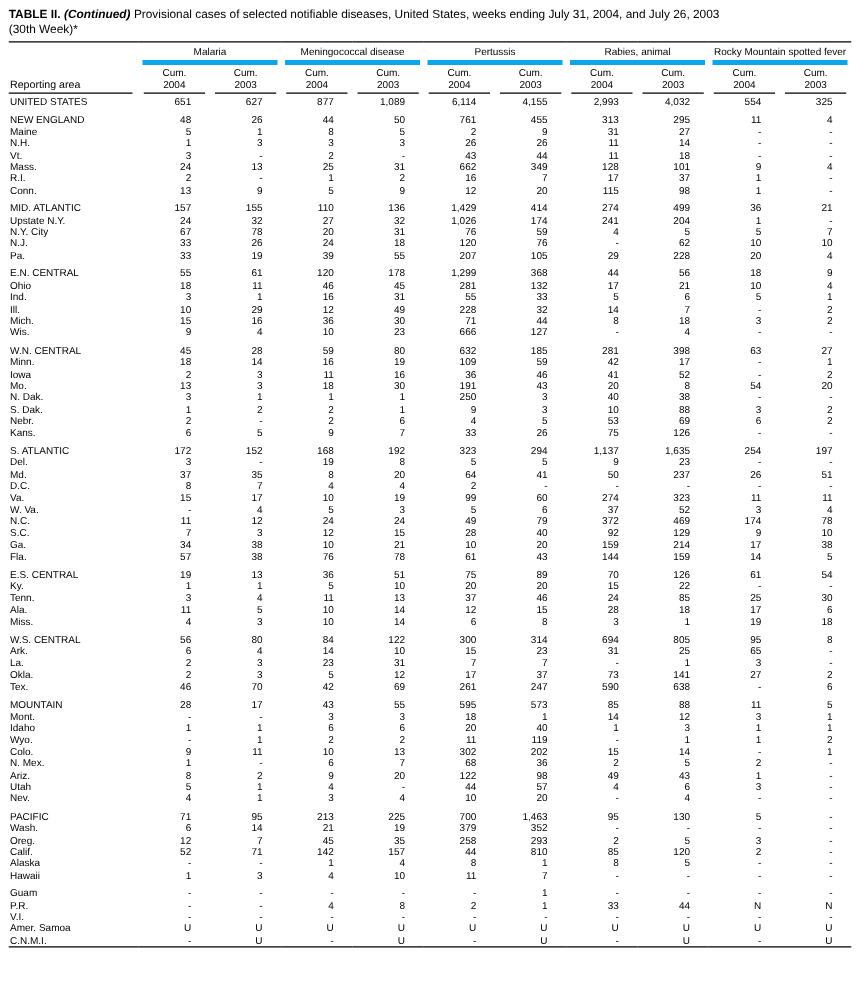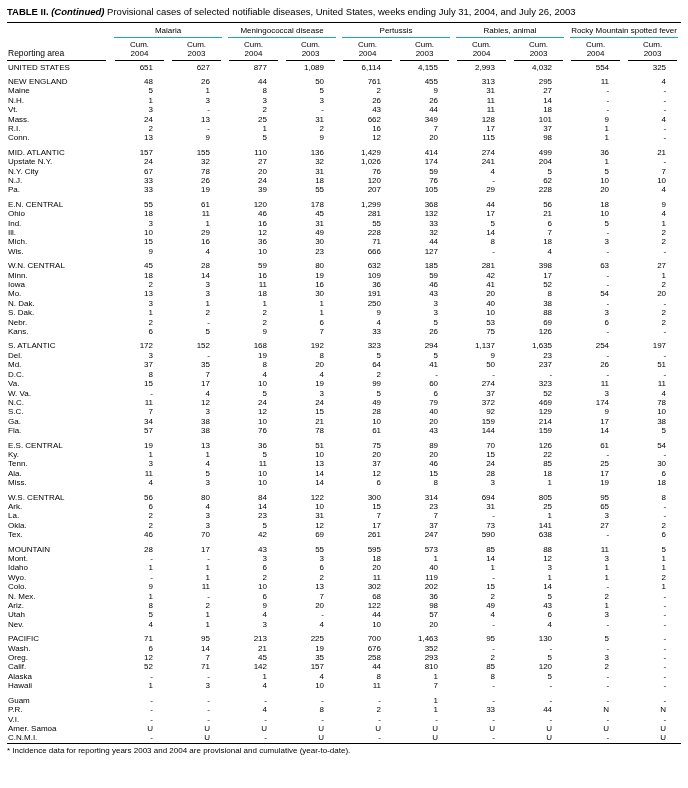--- a/index.html
+++ b/index.html
@@ -19,21 +19,21 @@
     border-collapse: collapse; table-layout: fixed; width: 674px;
     border-top: 1px solid #000; border-bottom: 1px solid #000;
   }
   col.c-area { width: 104px; }
   col.c-num  { width: 57px; }
 
   .tbl th { padding: 0; font-weight: normal; }
   th.area-head { vertical-align: bottom; text-align: left; font-size: 8.5px; }
   .area-inner { border-bottom: 1px solid #000; padding: 1px 0 2px 1px; margin-right: 5px; }
   th.group { vertical-align: bottom; font-size: 8px; line-height: 9px; padding-top: 3px; }
-  .group-inner { margin: 0 3px; padding: 0 0 2px 0; border-bottom: 1px solid #0ea5e9; }
+  .group-inner { margin: 0 3px; padding: 0 0 2px 0; border-bottom: 4px solid #0ea5e9; }
   th.sub { vertical-align: bottom; font-size: 8px; line-height: 9px; margin-top: 48px; }
   .sub-inner { margin: 0 4px; padding: 2px 0 2px 0; border-bottom: 1px solid #000; text-align: center; }
 
   tbody td { padding: 0; font-size: 8px; line-height: 9.4px; white-space: nowrap; overflow: hidden; }
   td.area { text-align: left; padding-left: 1px; }
   td.num  { text-align: right; padding-right: 15px; }
   tr.spacer td { height: 5px; line-height: 5px; font-size: 2px; }
   tbody tr:first-child td { padding-top: 2px; }
 
   .footnotes { margin-top: 2px; font-size: 8px; line-height: 10px; }
@@ -41,20 +41,21 @@
   .legend span:nth-child(1) { width: 108px; }
   .legend span:nth-child(2) { width: 112px; }
 </style>
 </head>
 <body>
 
 <div class="title">
   <span class="b">TABLE II.</span>
   <span class="bi">(Continued)</span>
   <span>Provisional cases of selected notifiable diseases, United States, weeks ending July 31, 2004, and July 26, 2003</span>
+  <span class="line2">(30th Week)*</span>
 </div>
 
 <table class="tbl">
   <colgroup>
     <col class="c-area">
     <col span="10" class="c-num">
   </colgroup>
   <thead>
     <tr>
       <th class="area-head" rowspan="2">
@@ -907,21 +908,21 @@
         <td class="num">130</td>
         <td class="num">5</td>
         <td class="num">-</td>
       </tr>
       <tr>
         <td class="area">Wash.</td>
         <td class="num">6</td>
         <td class="num">14</td>
         <td class="num">21</td>
         <td class="num">19</td>
-        <td class="num">676</td>
+        <td class="num">379</td>
         <td class="num">352</td>
         <td class="num">-</td>
         <td class="num">-</td>
         <td class="num">-</td>
         <td class="num">-</td>
       </tr>
       <tr>
         <td class="area">Oreg.</td>
         <td class="num">12</td>
         <td class="num">7</td>
@@ -1038,14 +1039,13 @@
         <td class="num">U</td>
         <td class="num">-</td>
         <td class="num">U</td>
         <td class="num">-</td>
         <td class="num">U</td>
       </tr>
     </tbody>
 </table>
 
 <div class="footnotes">
-  <div class="note">* Incidence data for reporting years 2003 and 2004 are provisional and cumulative (year-to-date).</div>
 </div>
 
 </body></html>

